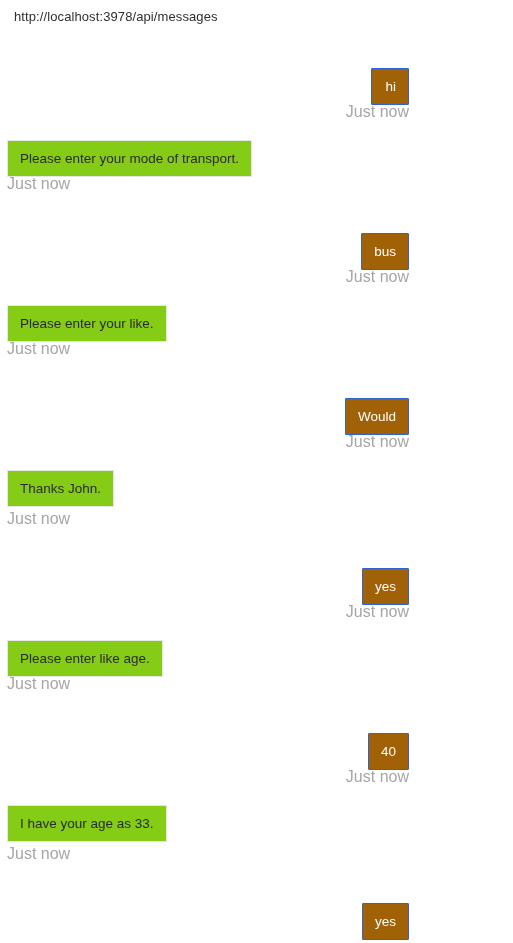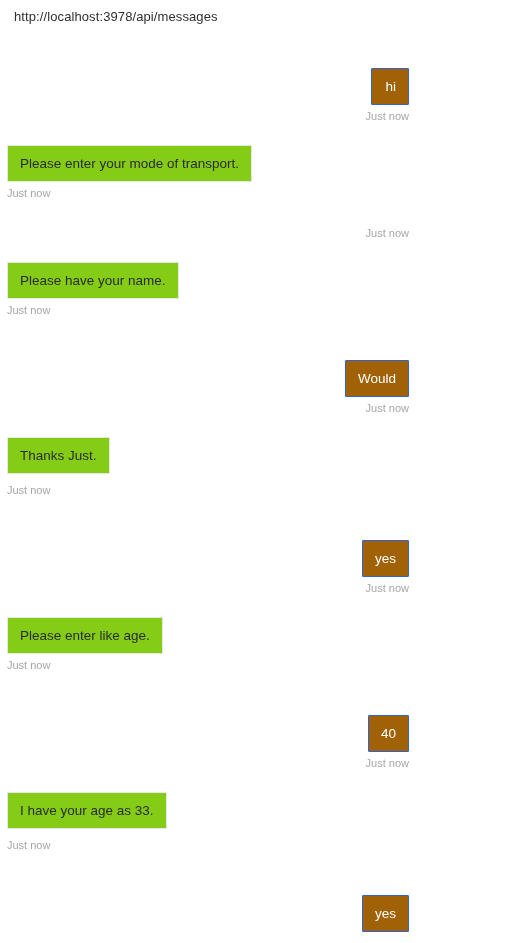--- a/index.html
+++ b/index.html
@@ -73,24 +73,23 @@
   .bubble.user {
     background: #a16207;
     border: 1px solid #2f62d4;
     color: #ffffff;
     text-align: right;
     min-width: 38px;
     margin-top: 21px;
   }
 
   .timestamp {
-    font-size: 11px;
+    font-size: 16px;
     line-height: 13px;
     color: #a6a6a6;
-    margin-top: 5px;
   }
   .from-bot .timestamp { text-align: left; }
   .from-user .timestamp { text-align: right; }
 
   .group-gap { height: 22px; }
   .bubble-gap { height: 5px; }
 </style>
 </head>
 <body>
 
@@ -108,40 +107,43 @@
       </div>
       <div class="group-gap"></div>
       <div class="message-group from-bot">
         <div class="bubble-row">
           <div class="bubble bot">Please enter your mode of transport.</div>
         </div>
         <div class="timestamp">Just now</div>
       </div>
       <div class="group-gap"></div>
       <div class="message-group from-user">
+        <div class="bubble-row">
+          <div class="bubble user">bus</div>
+        </div>
         <div class="timestamp">Just now</div>
       </div>
       <div class="group-gap"></div>
       <div class="message-group from-bot">
         <div class="bubble-row">
-          <div class="bubble bot">Please have your name.</div>
+          <div class="bubble bot">Please enter your like.</div>
         </div>
         <div class="timestamp">Just now</div>
       </div>
       <div class="group-gap"></div>
       <div class="message-group from-user">
         <div class="bubble-row">
           <div class="bubble user">Would</div>
         </div>
         <div class="timestamp">Just now</div>
       </div>
       <div class="group-gap"></div>
       <div class="message-group from-bot">
         <div class="bubble-row">
-          <div class="bubble bot">Thanks Just.</div>
+          <div class="bubble bot">Thanks John.</div>
         </div>
         <div class="bubble-gap"></div>
         <div class="timestamp">Just now</div>
       </div>
       <div class="group-gap"></div>
       <div class="message-group from-user">
         <div class="bubble-row">
           <div class="bubble user">yes</div>
         </div>
         <div class="timestamp">Just now</div>

